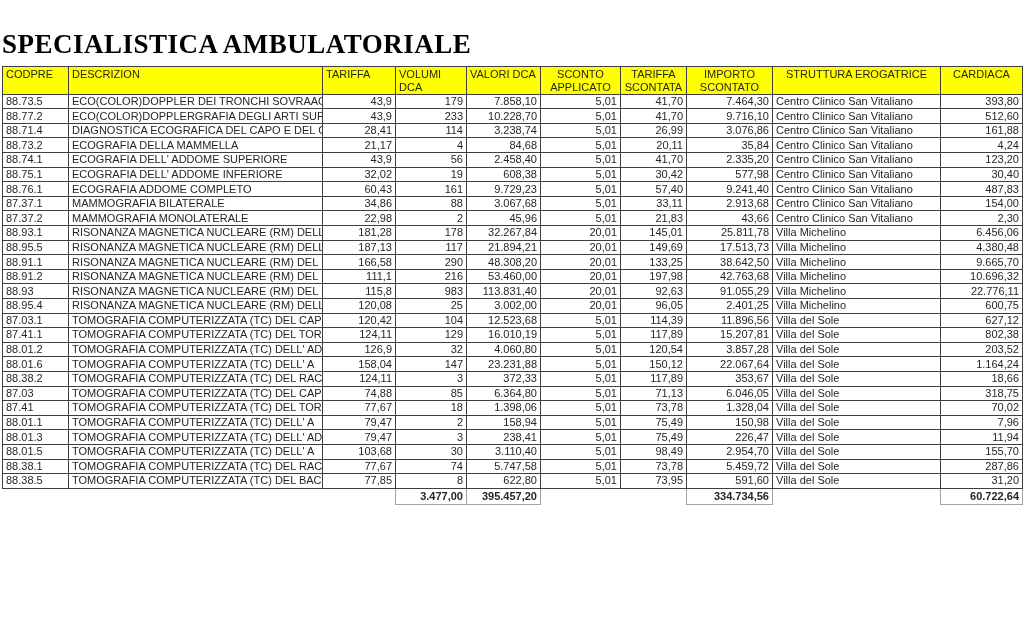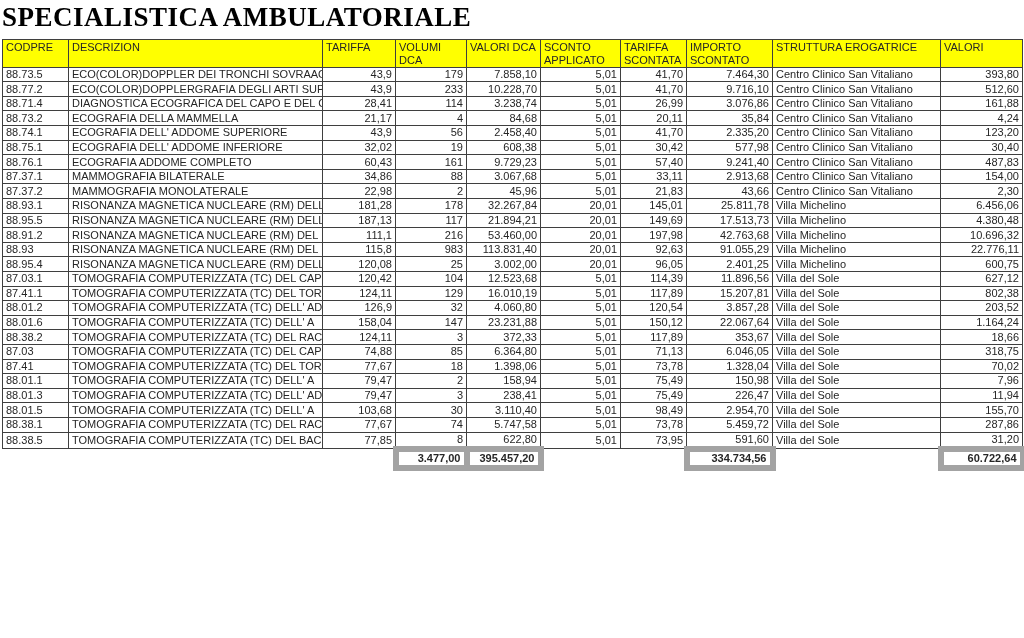--- a/index.html
+++ b/index.html
@@ -3,38 +3,38 @@
 <meta charset="utf-8">
 <style>
   html,body{margin:0;padding:0;}
   body{
     width:1024px;height:638px;background:#ffffff;
     font-family:"Liberation Sans",sans-serif;color:#262626;
     overflow:hidden;
   }
   .title{
     font-family:"Liberation Serif",serif;font-weight:bold;color:#000;
-    font-size:27px;letter-spacing:.5px;padding:3px 0 6px 2px;line-height:1.1;
+    font-size:27px;letter-spacing:.5px;padding:30px 0 6px 2px;line-height:1.1;
   }
   table{
     border-collapse:collapse;table-layout:fixed;width:1020px;margin-left:2px;
   }
   th,td{
     border:1px solid #3f3f3f;font-size:11px;line-height:13px;
     padding:0 3px;overflow:hidden;white-space:nowrap;height:14.6px;
     box-sizing:border-box;
   }
   th{
     background:#FFFF00;vertical-align:top;text-align:left;
     font-weight:normal;height:24px;padding-top:1px;white-space:normal;
   }
-  th.center{}
+  th.center{text-align:center;}
   td.num{text-align:right;}
   tfoot td{border:none;font-weight:bold;height:16px;}
-  tfoot td.boxed{border:6px solid #a3a3a3;}
+  tfoot td.boxed{border:1px solid #a3a3a3;}
 </style>
 </head>
 <body>
 
 <div class="title">SPECIALISTICA AMBULATORIALE</div>
 
 <table>
   <colgroup>
     <col style="width:66px">
       <col style="width:254px">
@@ -51,21 +51,21 @@
     <tr>
       <th>CODPRE</th>
       <th>DESCRIZION</th>
       <th>TARIFFA</th>
       <th>VOLUMI DCA</th>
       <th>VALORI DCA</th>
       <th class="center">SCONTO APPLICATO</th>
       <th class="center">TARIFFA SCONTATA</th>
       <th class="center">IMPORTO SCONTATO</th>
       <th class="center">STRUTTURA EROGATRICE</th>
-      <th class="center">VALORI</th>
+      <th class="center">CARDIACA</th>
     </tr>
   </thead>
   <tbody>
       <tr>
         <td>88.73.5</td>
         <td>ECO(COLOR)DOPPLER DEI TRONCHI SOVRAAOR</td>
         <td class="num">43,9</td>
         <td class="num">179</td>
         <td class="num">7.858,10</td>
         <td class="num">5,01</td>
@@ -186,20 +186,32 @@
         <td>88.95.5</td>
         <td>RISONANZA MAGNETICA NUCLEARE (RM) DELL</td>
         <td class="num">187,13</td>
         <td class="num">117</td>
         <td class="num">21.894,21</td>
         <td class="num">20,01</td>
         <td class="num">149,69</td>
         <td class="num">17.513,73</td>
         <td>Villa Michelino</td>
         <td class="num">4.380,48</td>
+      </tr>
+      <tr>
+        <td>88.91.1</td>
+        <td>RISONANZA MAGNETICA NUCLEARE (RM) DEL</td>
+        <td class="num">166,58</td>
+        <td class="num">290</td>
+        <td class="num">48.308,20</td>
+        <td class="num">20,01</td>
+        <td class="num">133,25</td>
+        <td class="num">38.642,50</td>
+        <td>Villa Michelino</td>
+        <td class="num">9.665,70</td>
       </tr>
       <tr>
         <td>88.91.2</td>
         <td>RISONANZA MAGNETICA NUCLEARE (RM) DEL</td>
         <td class="num">111,1</td>
         <td class="num">216</td>
         <td class="num">53.460,00</td>
         <td class="num">20,01</td>
         <td class="num">197,98</td>
         <td class="num">42.763,68</td>

